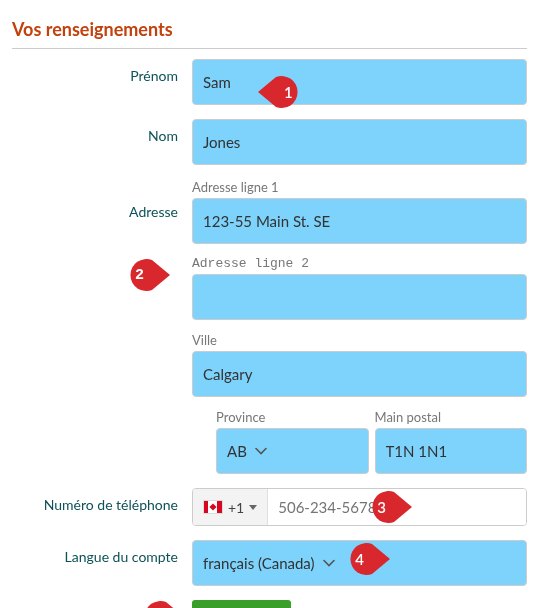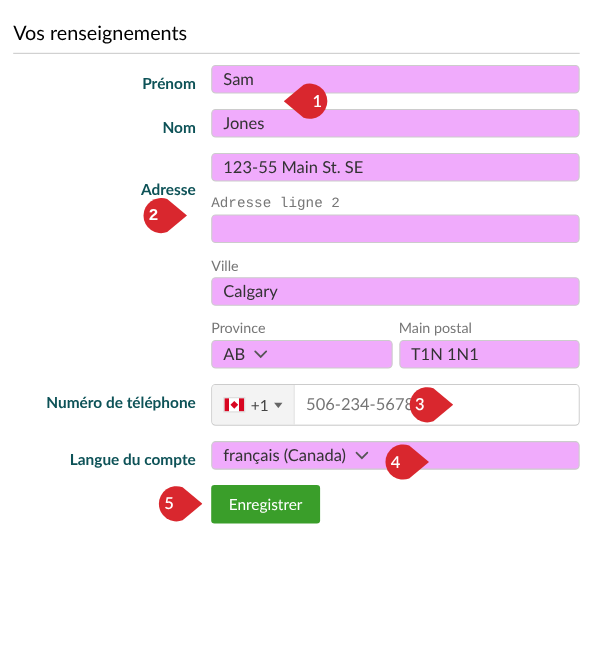--- a/index.html
+++ b/index.html
@@ -6,43 +6,43 @@
   body {
     margin: 0;
     font-family: "Segoe UI", "Lato", Arial, sans-serif;
     font-size: 14px;
     color: #333;
     background: #fff;
     padding: 12px;
     width: 539px;
   }
   h2.page-title {
-    color: #000000;
-    font-weight: 400;
+    color: #c2410c;
+    font-weight: 700;
     font-size: 18px;
     margin: 6px 0 8px 0;
     border-bottom: 1px solid #ccc;
     padding-bottom: 8px;
   }
   .form {
     margin-top: 10px;
   }
   .row {
     display: flex;
     align-items: flex-start;
     margin-bottom: 14px;
     position: relative;
   }
   .label-col {
     width: 180px;
     text-align: right;
     padding-right: 14px;
     padding-top: 8px;
     color: #0d5257;
-    font-weight: 700;
+    font-weight: 400;
     font-size: 14px;
     flex-shrink: 0;
   }
   .field-col {
     flex: 1;
   }
   .sublabel {
     color: #777;
     font-size: 13px;
     margin-bottom: 3px;
@@ -54,27 +54,28 @@
     margin-top: 4px;
     line-height: 1.4;
   }
   input.txt, .select-box {
     width: 100%;
     border: 1px solid #ccc;
     border-radius: 4px;
     padding: 8px 10px;
     font-size: 15px;
     color: #333;
-    background: #f0abfc;
-    height: 26px;
+    background: #7dd3fc;
+    height: 46px;
     font-family: inherit;
   }
   .two-col {
     display: flex;
     gap: 6px;
+    margin-left: 24px;
   }
   .two-col > div { flex: 1; }
   .select-box {
     display: flex;
     align-items: center;
     justify-content: flex-start;
     cursor: pointer;
   }
   .chev-down {
     flex-shrink: 0;
@@ -183,20 +184,21 @@
     <div class="label-col">Nom</div>
     <div class="field-col">
       <input class="txt" type="text" value="Jones" style="">
     </div>
   </div>
 
   <div class="row">
     <div class="label-col" style="padding-top:24px;">Adresse</div>
     <div class="field-col" style="position:relative;">
       <div class="addr-block">
+        <span class="sublabel">Adresse ligne 1</span>
         <input class="txt" type="text" value="123-55 Main St. SE" style="">
       </div>
       <div class="addr-block" style="position:relative;font-family:Liberation Mono, monospace;">
         <span class="sublabel">Adresse ligne 2</span>
         <input class="txt" type="text" value="" style="">
         <div class="callout left" style="left:-78px; top:2px;">
           <svg class="callout-shape" viewBox="0 0 56 34">
             <path d="M0 17 L18 2 A16 16 0 1 1 18 32 Z" fill="#d9272e"></path>
           </svg>
           <div class="num">2</div>

